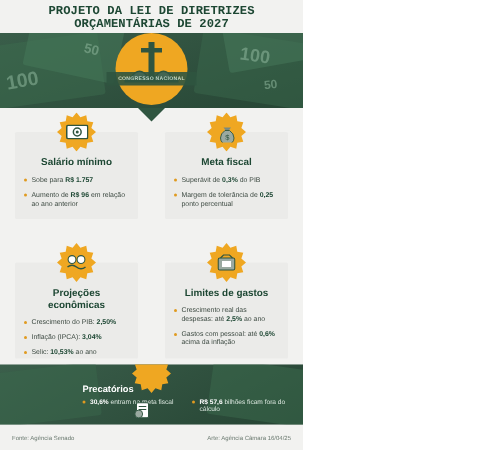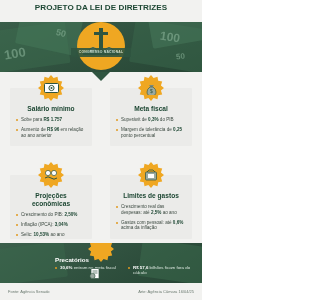--- a/index.html
+++ b/index.html
@@ -10,20 +10,21 @@
     -webkit-font-smoothing:antialiased;
   }
   .page{position:relative;width:202px;height:300px;background:#f2f2f0;}
 
   
   .title{
     position:absolute;left:0;top:3px;width:202px;
     text-align:center;color:#1d4733;
     font-size:8.1px;font-weight:bold;line-height:9.4px;
     letter-spacing:.05px;
+    font-family:Liberation Mono, monospace;
   }
 
   
   .hero{
     position:absolute;left:0;top:22px;width:202px;height:50px;
     background:
       linear-gradient(160deg,rgba(255,255,255,.05) 0%,rgba(0,0,0,.18) 100%),
       #2f5540;
     overflow:hidden;
   }
@@ -139,20 +140,21 @@
     color:#6b7a70;font-size:4px;line-height:6px;
   }
 </style>
 </head>
 <body>
 
 <div class="page">
 
   <div class="title">
     <div>PROJETO DA LEI DE DIRETRIZES</div>
+    <div>ORÇAMENTÁRIAS DE 2027</div>
   </div>
 
   <div class="hero">
     <div class="note n1"></div>
     <div class="note n2"></div>
     <div class="note n3"></div>
     <div class="note n4"></div>
     <div class="numtxt t100">100</div>
     <div class="numtxt t50">50</div>
     <div class="numtxt t100b">100</div>

